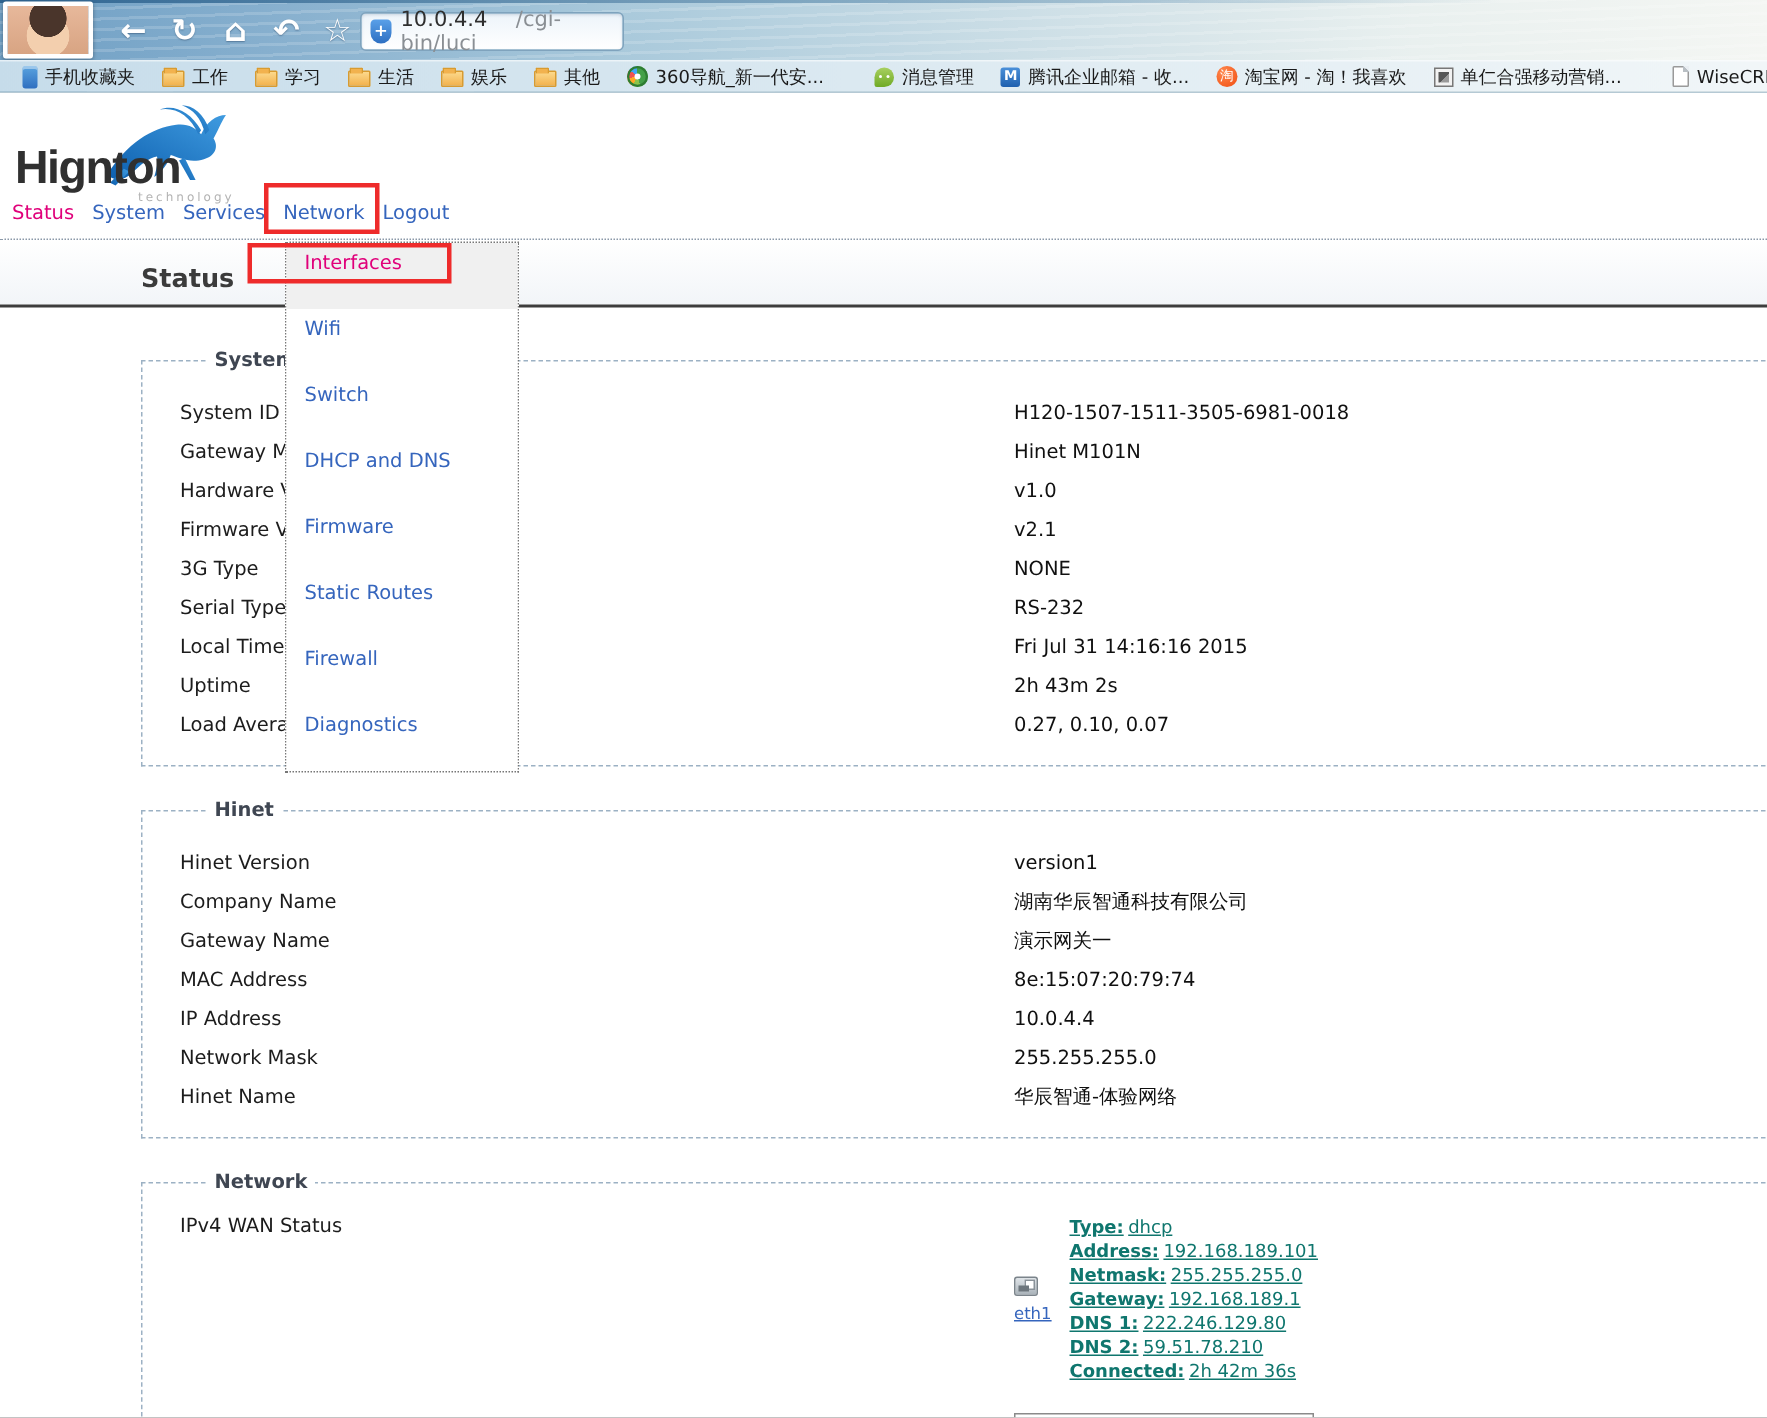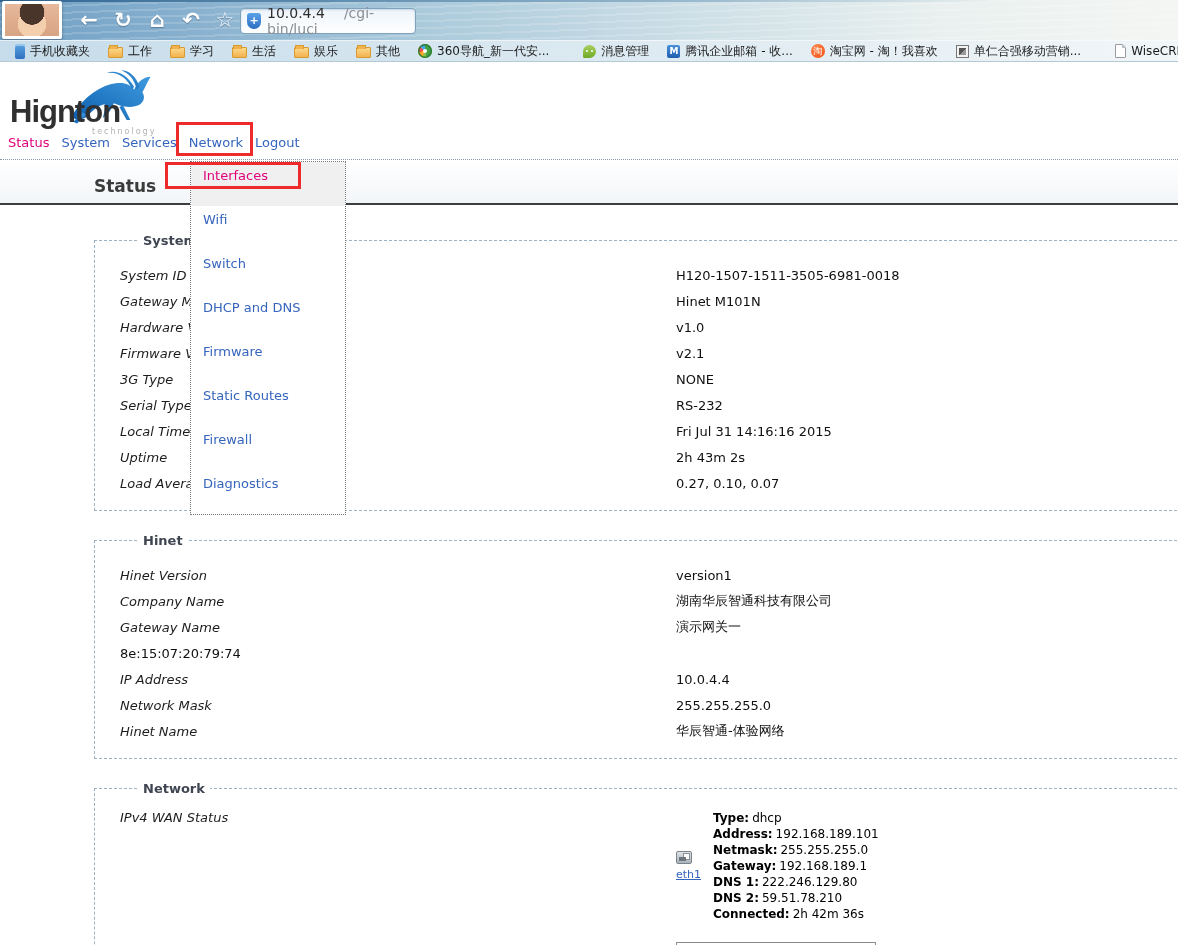--- a/index.html
+++ b/index.html
@@ -103,33 +103,33 @@
     background:linear-gradient(#ffffff,#f2f5f8);
     border-bottom:2px solid #3d3d3d;
   }
   .subband h1 { position:absolute; left:94px; bottom:7px; font-size:17px; color:#3b3b3b; font-weight:bold; }
 
   .main { position:absolute; left:0; top:145px; width:1192px; }
   fieldset { border:1px dashed #9cb1c4; margin:0 0 22px 94px; padding:14px 0 14px 25px; }
   fieldset.first { margin-top:26px; }
   legend { font-size:13px; font-weight:bold; color:#3f4652; padding:0 5px; margin-left:18px; }
   .frow { display:flex; align-items:center; min-height:26px; font-size:13px; color:#1c1c1c; }
-  .frow .lbl { width:556px; flex:0 0 auto;font-style:italic; }
+  .frow .lbl { width:556px; flex:0 0 auto; }
   .frow .val { color:#101010; }
   .frow.top { align-items:flex-start; }
 
   .wanval { display:flex; align-items:center; }
   .ifacecell { width:37px; flex:0 0 auto; text-align:left; }
   .ethicon { display:inline-block; width:16px; height:13px; background:linear-gradient(#dfe4e8,#aab3ba);
              border:1px solid #7b848b; border-radius:2px; position:relative; }
   .ethicon::before { content:""; position:absolute; right:1px; top:1px; width:5px; height:5px;
              background:#fff; border:1px solid #8a9299; }
   .ethicon::after { content:""; position:absolute; left:2px; bottom:2px; width:7px; height:4px; background:#6d767d; }
   .ifacelink { display:block; font-size:11px; color:#3565bd; text-decoration:underline; margin-top:1px; }
-  .wandetails { font-size:12px; line-height:16px; color:#000000; }
+  .wandetails { font-size:12px; line-height:16px; color:#0f766e;text-decoration:underline; }
   .wandetails b { margin-right:3px; }
 
   .connrow { margin-top:16px; }
   .progress {
     width:200px; height:18px; border:1px solid #8a8a8a; background:#fff;
     font-size:12px; line-height:16px; text-align:center; color:#222;
   }
 
   .dropdown {
     position:absolute; left:190px; top:99px; width:156px; z-index:20;
@@ -298,20 +298,21 @@
           </div>
         <div class="frow">
             <span class="lbl">Company Name</span>
             <span class="val">湖南华辰智通科技有限公司</span>
           </div>
         <div class="frow">
             <span class="lbl">Gateway Name</span>
             <span class="val">演示网关一</span>
           </div>
         <div class="frow">
+            <span class="lbl">MAC Address</span>
             <span class="val">8e:15:07:20:79:74</span>
           </div>
         <div class="frow">
             <span class="lbl">IP Address</span>
             <span class="val">10.0.4.4</span>
           </div>
         <div class="frow">
             <span class="lbl">Network Mask</span>
             <span class="val">255.255.255.0</span>
           </div>

